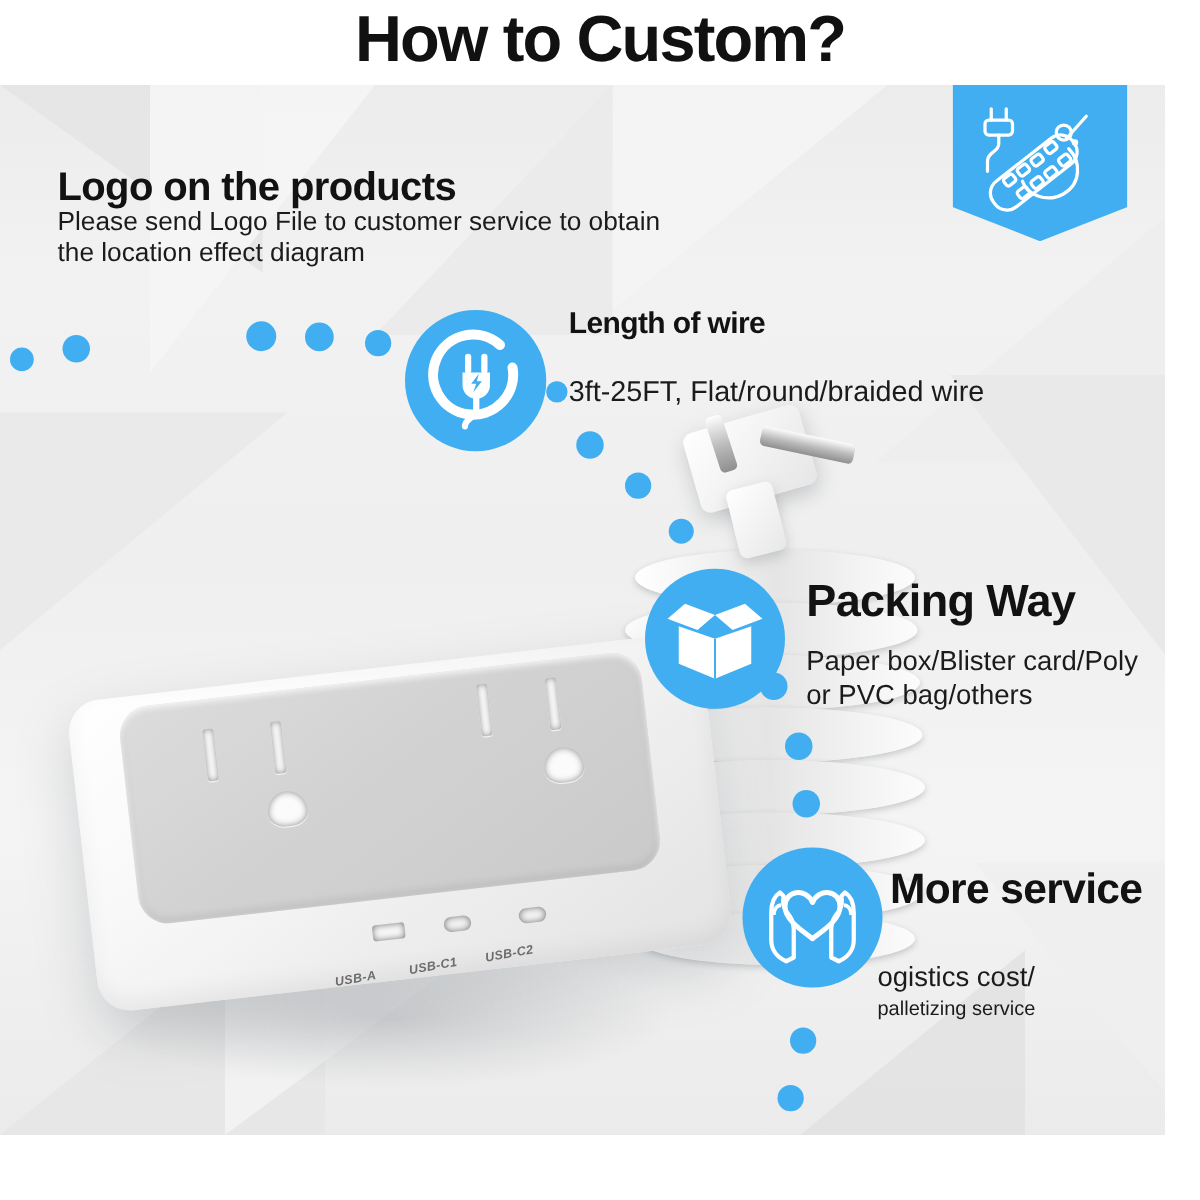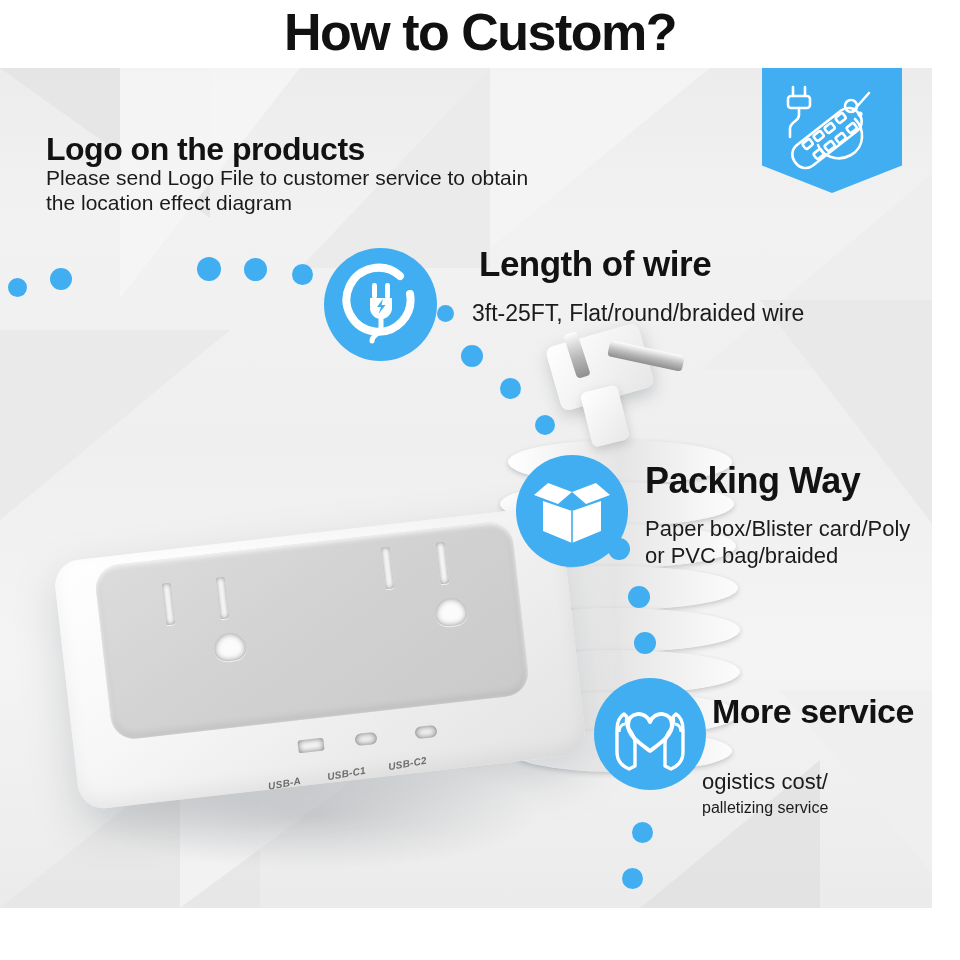--- a/index.html
+++ b/index.html
@@ -158,22 +158,22 @@
 
       <path d="M32 36 h22 v10 a11 11 0 0 1 -22 0 z" fill="#fff"></path>
 
       <path d="M45 37 l-6 8 h4 l-2.5 7 l7 -9 h-4 z" fill="#40aef0"></path>
 
       <path d="M43 57 v8 c0 8 -9 7 -9 14" stroke="#fff" stroke-width="5" fill="none" stroke-linecap="round"></path>
     </svg>
   </div>
   <div class="dot" style="left:437px;top:305px;width:17px;height:17px;"></div>
 
-  <div class="h-sec" style="left:479px;top:246px;font-size:35px;">Length of wire</div>
-  <div class="p-sec" style="left:455px;top:299px;font-size:23px;margin-left:17px;">3ft-25FT, Flat/round/braided wire</div>
+  <div class="h-sec" style="left:455px;top:246px;font-size:24px;">Length of wire</div>
+  <div class="p-sec" style="left:455px;top:299px;font-size:23px;">3ft-25FT, Flat/round/braided wire</div>
 
   <div class="dot" style="left:461px;top:345px;width:22px;height:22px;"></div>
   <div class="dot" style="left:500px;top:378px;width:21px;height:21px;"></div>
   <div class="dot" style="left:535px;top:415px;width:20px;height:20px;"></div>
 
   <div class="prod" style="left:470px;top:430px;width:320px;height:380px;">
     <div class="coil" style="left:38px;top:10px;width:224px;height:44px;"></div>
     <div class="coil" style="left:30px;top:52px;width:234px;height:44px;"></div>
     <div class="coil" style="left:26px;top:94px;width:240px;height:44px;"></div>
     <div class="coil" style="left:22px;top:136px;width:246px;height:44px;"></div>
@@ -222,21 +222,21 @@
       <path d="M12 28 L41 38 L41 70 L12 58 Z" fill="#fff"></path>
       <path d="M70 28 L41 38 L41 70 L70 58 Z" fill="#fff"></path>
 
       <path d="M41 38 L41 70" stroke="#40aef0" stroke-width="1.6"></path>
     </svg>
   </div>
   <div class="dot" style="left:608px;top:538px;width:22px;height:22px;"></div>
 
   <div class="h-sec" style="left:645px;top:462px;font-size:36px;">Packing Way</div>
   <div class="p-sec" style="left:645px;top:516px;font-size:22px;">Paper box/Blister card/Poly</div>
-  <div class="p-sec" style="left:645px;top:543px;font-size:22px;">or PVC bag/braided</div>
+  <div class="p-sec" style="left:645px;top:543px;font-size:22px;">or PVC bag/others</div>
 
   <div class="dot" style="left:628px;top:586px;width:22px;height:22px;"></div>
   <div class="dot" style="left:634px;top:632px;width:22px;height:22px;"></div>
 
   <div class="icon-circle" style="left:594px;top:678px;width:112px;height:112px;">
     <svg width="86" height="84" viewBox="0 0 86 84">
 
       <path d="M43 30 c-5 -12 -22 -10 -22 3 c0 11 13 19 22 26 c9 -7 22 -15 22 -26 c0 -13 -17 -15 -22 -3 z" fill="none" stroke="#fff" stroke-width="4" stroke-linejoin="round"></path>
 
       <path d="M17 22 c-5 3 -7 9 -7 16 v22 c0 8 5 14 12 17 l6 -3 v-23 c0 -6 -3 -10 -6 -14 c-2 -3 -3 -8 -2 -12 z" fill="none" stroke="#fff" stroke-width="3.4" stroke-linejoin="round"></path>

